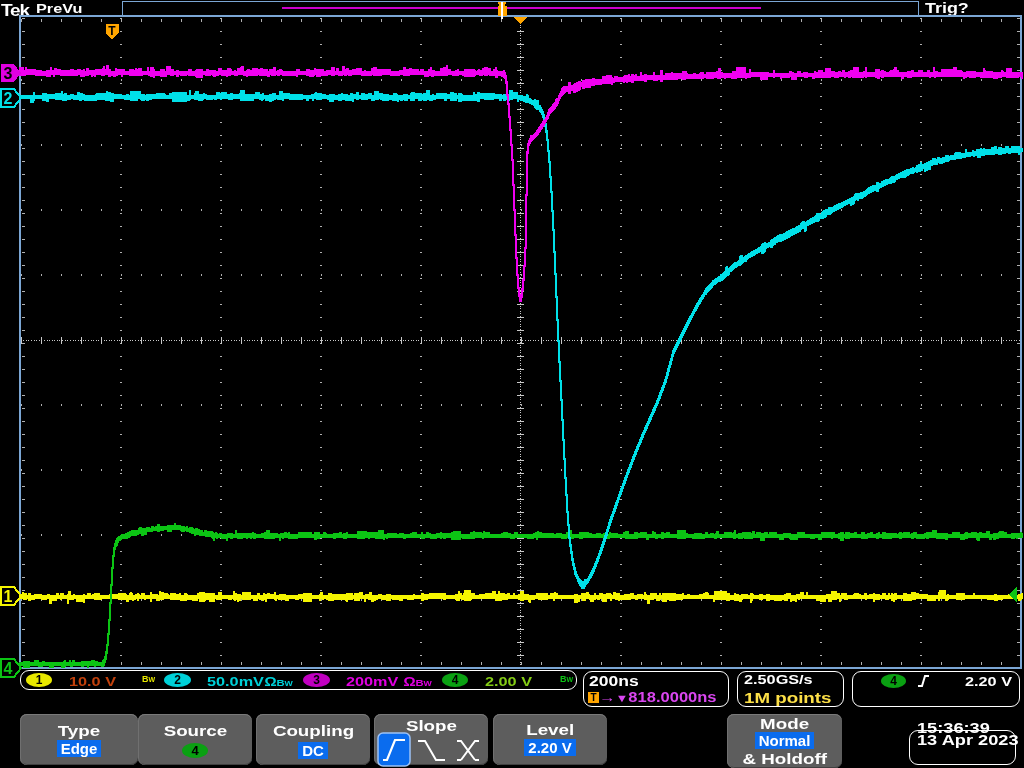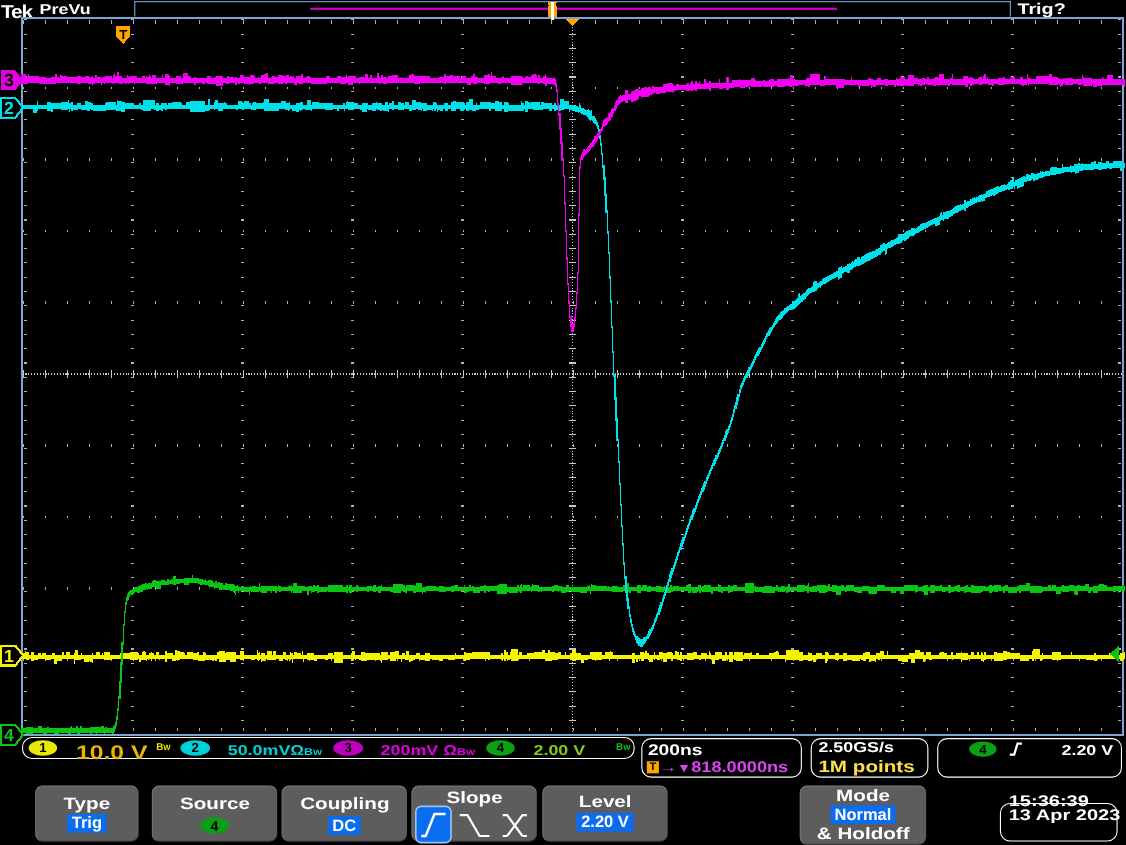--- a/index.html
+++ b/index.html
@@ -79,21 +79,21 @@
     <text x="8" y="103.5" fill="#00e0e8">2</text>
     <polygon points="1,587 14,587 21,596 14,605 1,605" fill="#000" stroke="#f5f500" stroke-width="2"></polygon>
     <text x="8" y="601.5" fill="#f5f500">1</text>
     <polygon points="1,659 14,659 21,668 14,677 1,677" fill="#000" stroke="#0cc414" stroke-width="2"></polygon>
     <text x="8" y="673.5" fill="#0cc414">4</text>
   </g>
 </svg>
 
 <div class="box" style="left:20px;top:670px;width:557px;height:20px"></div>
 <div class="ell" style="left:26px;top:673px;width:26px;height:14px;background:#e8e800;font-size:12px;line-height:14px">1</div>
-<div class="txt" style="left:69px;top:674px;color:#eab308;font-size:18px"><span class="sx">10.0 V</span></div>
+<div class="txt" style="left:69px;top:674px;color:#c2410c;font-size:13px"><span class="sx">10.0 V</span></div>
 <div class="txt bw" style="left:142px;top:674px;color:#e8e800;font-size:9px">B<span style="font-size:7px">W</span></div>
 <div class="ell" style="left:164px;top:673px;width:27px;height:14px;background:#00d0d8;font-size:12px;line-height:14px">2</div>
 <div class="txt" style="left:207px;top:674px;color:#00d0d8;font-size:13px"><span class="sx">50.0mVΩ<span style="font-size:9px">B</span><span style="font-size:7px">W</span></span></div>
 <div class="ell" style="left:303px;top:673px;width:27px;height:14px;background:#c000c0;font-size:12px;line-height:14px">3</div>
 <div class="txt" style="left:346px;top:674px;color:#e000e0;font-size:13px"><span class="sx">200mV Ω<span style="font-size:9px">B</span><span style="font-size:7px">W</span></span></div>
 <div class="ell" style="left:442px;top:673px;width:26px;height:14px;background:#0aa012;font-size:12px;line-height:14px">4</div>
 <div class="txt" style="left:485px;top:674px;color:#84cc16;font-size:13px"><span class="sx">2.00 V</span></div>
 <div class="txt bw" style="left:560px;top:674px;color:#0cc414;font-size:9px">B<span style="font-size:7px">W</span></div>
 
 <div class="box" style="left:583px;top:671px;width:146px;height:36px"></div>
@@ -105,23 +105,23 @@
 <div class="txt" style="left:744px;top:672px;color:#fff;font-size:13px"><span class="sx">2.50GS/s</span></div>
 <div class="txt" style="left:744px;top:689px;color:#fde047;font-size:15px"><span class="sx">1M points</span></div>
 
 <div class="box" style="left:852px;top:671px;width:168px;height:36px"></div>
 <div class="ell" style="left:881px;top:674px;width:25px;height:14px;background:#0aa012;font-size:12px;line-height:14px">4</div>
 <svg class="abs" style="left:916px;top:673px" width="20" height="16">
     <polyline points="2,13 6,13 9,3 13,3" fill="none" stroke="#fff" stroke-width="2"></polyline>
   </svg>
 <div class="txt" style="left:965px;top:674px;color:#fff;font-size:13px"><span class="sx">2.20 V</span></div>
 
-<div class="btn" style="left:32px;top:714px;width:94px;height:51px">
+<div class="btn" style="left:20px;top:714px;width:118px;height:51px">
   <div style="margin-top:8px;font-size:15px"><span class="sc">Type</span></div>
-  <div style="margin-top:1px"><span class="hl" style="font-size:15px">Trig</span></div>
+  <div style="margin-top:1px"><span class="hl" style="font-size:15px">Edge</span></div>
 </div>
 <div class="btn" style="left:138px;top:714px;width:114px;height:51px">
   <div style="margin-top:8px;font-size:15px"><span class="sc">Source</span></div>
   <div class="ell" style="left:44px;top:29px;width:26px;height:15px;background:#0aa012;font-size:13px;line-height:15px">4</div>
 </div>
 <div class="btn" style="left:256px;top:714px;width:114px;height:51px">
   <div style="margin-top:8px;font-size:15px"><span class="sc">Coupling</span></div>
   <div style="margin-top:3px"><span class="hl" style="font-size:15px">DC</span></div>
 </div>
 <div class="btn" style="left:374px;top:714px;width:114px;height:51px">

